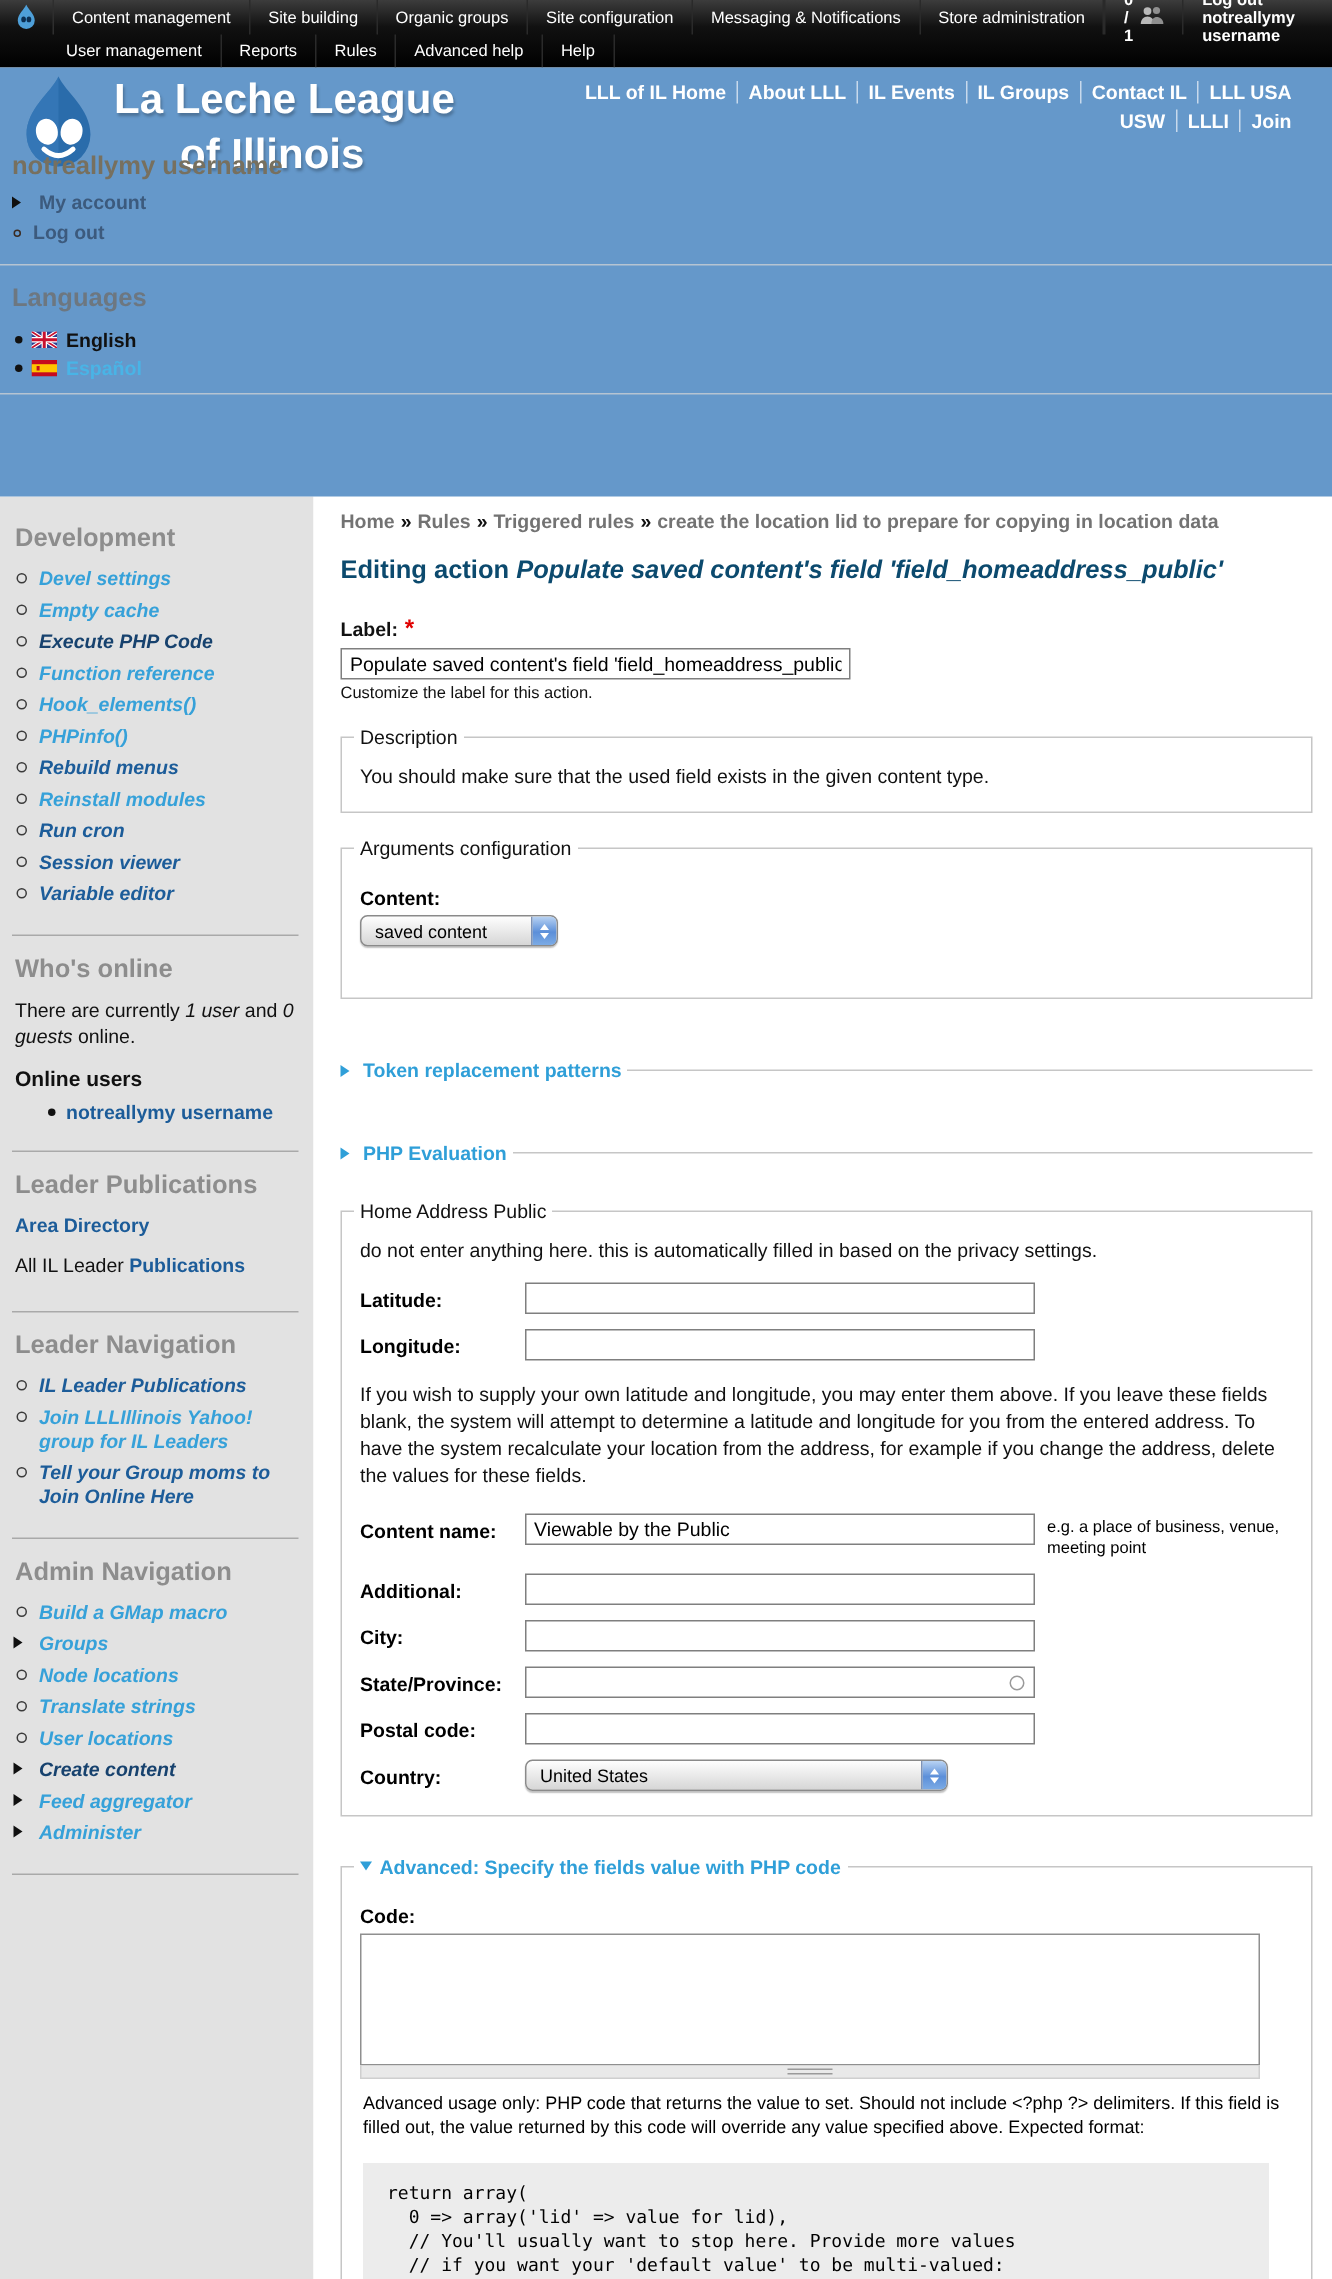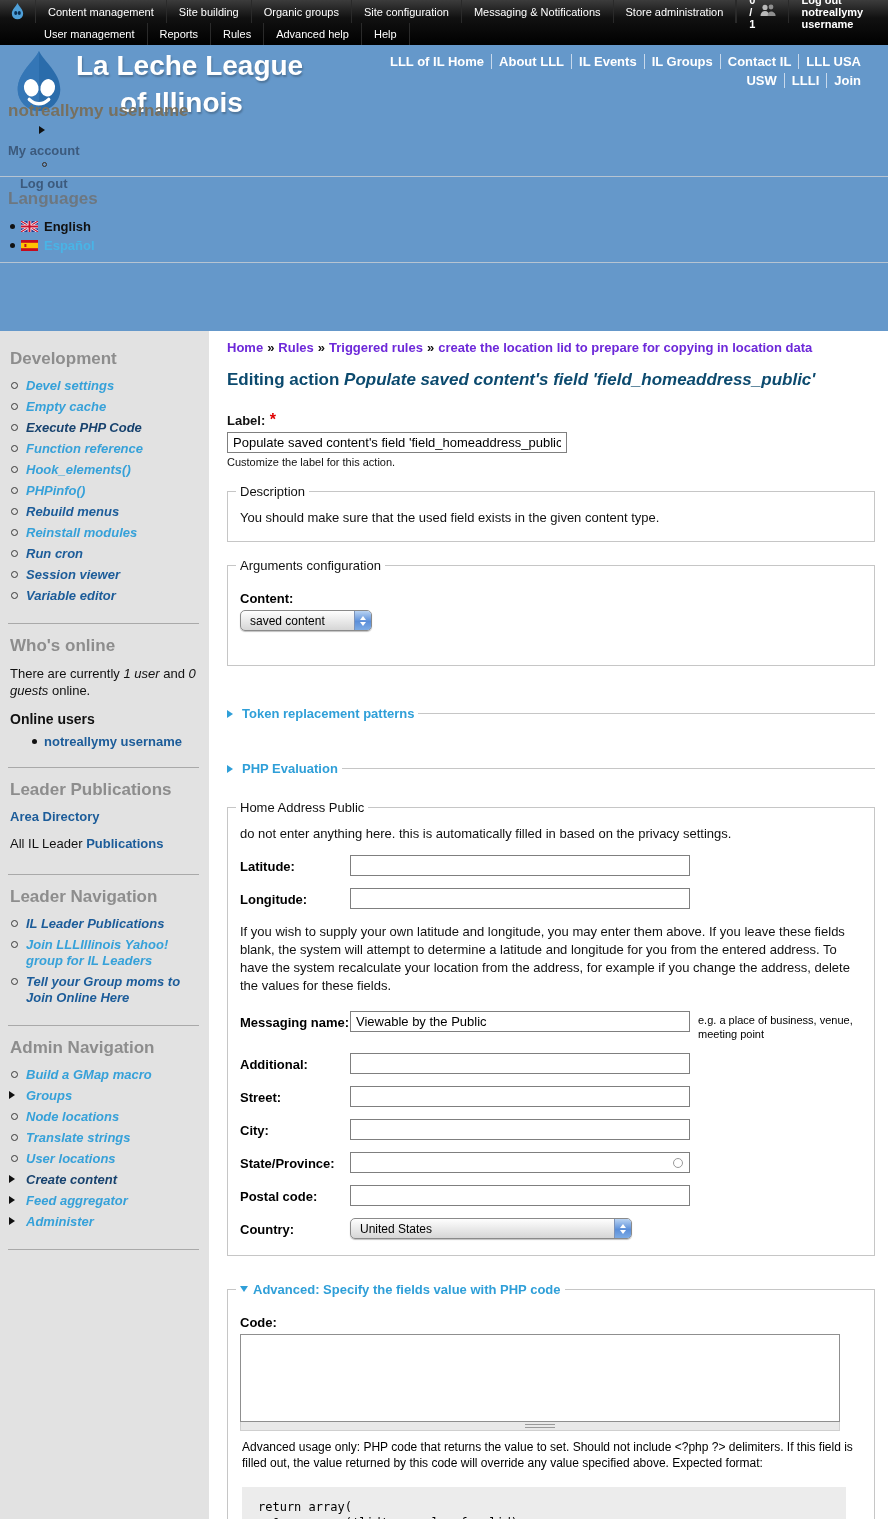--- a/index.html
+++ b/index.html
@@ -24,21 +24,21 @@
   
   .site-header { position:relative; height:286px; background:#6598ca; overflow:hidden; }
   .hdr-logo { position:absolute; left:8px; top:4px; }
   .site-name { position:absolute; left:76px; top:2px; color:#fff; font-size:28px; font-weight:bold; line-height:37px; text-shadow:1px 2px 2px rgba(0,0,0,.25); }
   .site-name .l2 { padding-left:44px; }
   .hdr-nav { position:absolute; right:20px; top:7px; text-align:right; font-size:13px; font-weight:bold; line-height:19px; color:#fff; }
   .hdr-nav a { color:#fff; padding:0 7px; }
   .hdr-nav a + a { border-left:1px solid #c8d9ec; }
   .hdr-user { position:absolute; left:8px; top:56px; font-size:17px; font-weight:bold; color:#77705f; }
   .hdr-account { position:absolute; left:8px; top:80px; font-size:13px; font-weight:bold; line-height:18px; }
-  .hdr-account .row { display:flex; align-items:center; gap:8px; padding:1px 0;flex-direction:column; }
+  .hdr-account .row { display:flex; align-items:center; gap:8px; padding:1px 0; }
   .hdr-account a { color:#3c5a7d; }
   .tri-r { width:0; height:0; border:4px solid transparent; border-left:6px solid #101010; display:inline-block; }
   .ring { width:5px; height:5px; border:1.5px solid #3a2a20; border-radius:50%; display:inline-block; margin-left:1px; }
   .hdr-divider { position:absolute; left:0; right:0; height:1px; background:#b6c4d2; }
   .langs-title { position:absolute; left:8px; top:144px; font-size:17px; font-weight:bold; color:#6d7780; }
   .langs { position:absolute; left:10px; top:172px; font-size:13px; font-weight:bold; line-height:17px; }
   .langs .row { display:flex; align-items:center; gap:6px; padding:1px 0; }
   .dot { width:5px; height:5px; background:#111; border-radius:50%; display:inline-block; }
   .lang-en { color:#111; } .lang-es { color:#49b4e6; }
   .flag { display:inline-block; line-height:0; }
@@ -58,40 +58,40 @@
   .sb-sub { font-size:14px; font-weight:bold; color:#111; margin:12px 0 7px 2px; }
   .sb-userlist { list-style:none; margin:0; padding:0 0 4px 24px; }
   .sb-userlist li { position:relative; font-size:13px; font-weight:bold; padding-left:12px; }
   .sb-userlist li::before { content:""; position:absolute; left:0; top:5px; width:5px; height:5px; background:#111; border-radius:50%; }
   .sb-linkline { font-size:13px; font-weight:bold; margin:0 0 12px 2px; }
   .sb-mixed { font-size:13px; color:#111; margin:2px 0 9px 2px; }
 
   
   .main { flex:1; background:#fff; padding:9px 13px 0 18px; }
   .breadcrumb { font-size:13px; font-weight:bold; color:#111; }
-  .breadcrumb a { color:#6d28d9; }
+  .breadcrumb a { color:#737373; }
   .breadcrumb .sep { padding:0 4px; }
   .page-title { font-size:17px; font-weight:bold; color:#0c4a6e; margin:15px 0 21px; }
   .page-title em { font-style:italic; }
   .fl { font-size:13px; font-weight:bold; color:#111; }
   .req { color:#e00000; font-weight:bold; }
   input.text { border:1px solid #7f7f7f; height:21px; font-size:13px; padding:2px 5px; font-family:inherit; width:340px; background:#fff; }
   .label-input { width:416px; display:block; margin-top:3px; }
   .help { font-size:11px; color:#111; margin-top:3px; }
   fieldset { border:1px solid #c6c6c6; margin:16px 0 0; padding:6px 12px 12px; }
   legend { font-size:13px; color:#111; padding:0 4px; margin-left:-4px; }
   .fs-text { font-size:13px; color:#111; margin:4px 0 2px; line-height:18px; }
   .field-label { font-size:13px; font-weight:bold; margin:12px 0 4px; }
   fieldset.collapsed { border-width:1px 0 0; padding:0; margin-top:40px; height:5px; }
   .clegend { color:#2f9fd8; font-weight:bold; display:flex; align-items:center; gap:5px; }
   .ctri-r { width:0; height:0; border:4px solid transparent; border-left:6px solid #2f9fd8; display:inline-block; }
   .ctri-d { width:0; height:0; border:4px solid transparent; border-top:6px solid #2f9fd8; display:inline-block; margin-top:3px; }
   .args-body { padding-bottom:22px; }
 
-  .hrow { display:flex; margin:12px 0 10px; }
+  .hrow { display:flex; margin:0 0 10px; }
   .hlabel { width:110px; min-width:110px; font-size:13px; font-weight:bold; padding-top:3px; line-height:17px; }
   .hhelp { font-size:11px; line-height:14px; width:172px; padding-left:8px; padding-top:2px; }
   .state-wrap { position:relative; display:inline-block; }
   .throbber { position:absolute; right:7px; top:6px; width:10px; height:10px; border:1.5px solid #9a9a9a; border-radius:50%; }
 
   
   .macselect { display:inline-flex; align-items:stretch; height:21px; border:1px solid #8a8a8a; border-radius:5px; background:linear-gradient(#fefefe,#d6d6d6); box-shadow:0 1px 1px rgba(0,0,0,.25); overflow:hidden; cursor:default; }
   .macselect .val { font-size:12px; padding:3px 10px 0 9px; white-space:nowrap; flex:1; }
   .macselect .stepper { width:17px; border-left:1px solid #7d93b8; background:linear-gradient(#b9d3f3,#5c8fd9 55%,#7cabe5); display:flex; flex-direction:column; align-items:center; justify-content:center; gap:2px; }
   .stepper .su { width:0; height:0; border:3px solid transparent; border-bottom:4px solid #fff; }
@@ -328,30 +328,26 @@
         <input class="text" type="text" style="">
       </div>
       <div class="hrow">
         <div class="hlabel">Longitude:</div>
         <input class="text" type="text" style="">
       </div>
 
       <div class="fs-text" style="margin:14px 0 16px">If you wish to supply your own latitude and longitude, you may enter them above. If you leave these fields blank, the system will attempt to determine a latitude and longitude for you from the entered address. To have the system recalculate your location from the address, for example if you change the address, delete the values for these fields.</div>
 
       <div class="hrow">
-        <div class="hlabel">Messaging name:</div>
+        <div class="hlabel">Content name:</div>
         <input class="text" type="text" value="Viewable by the Public" style="">
         <div class="hhelp">e.g. a place of business, venue, meeting point</div>
       </div>
       <div class="hrow">
         <div class="hlabel">Additional:</div>
-        <input class="text" type="text" style="">
-      </div>
-      <div class="hrow">
-        <div class="hlabel">Street:</div>
         <input class="text" type="text" style="">
       </div>
       <div class="hrow">
         <div class="hlabel">City:</div>
         <input class="text" type="text" style="">
       </div>
       <div class="hrow">
         <div class="hlabel">State/Province:</div>
         <span class="state-wrap"><input class="text" type="text" style=""><span class="throbber"></span></span>
       </div>

